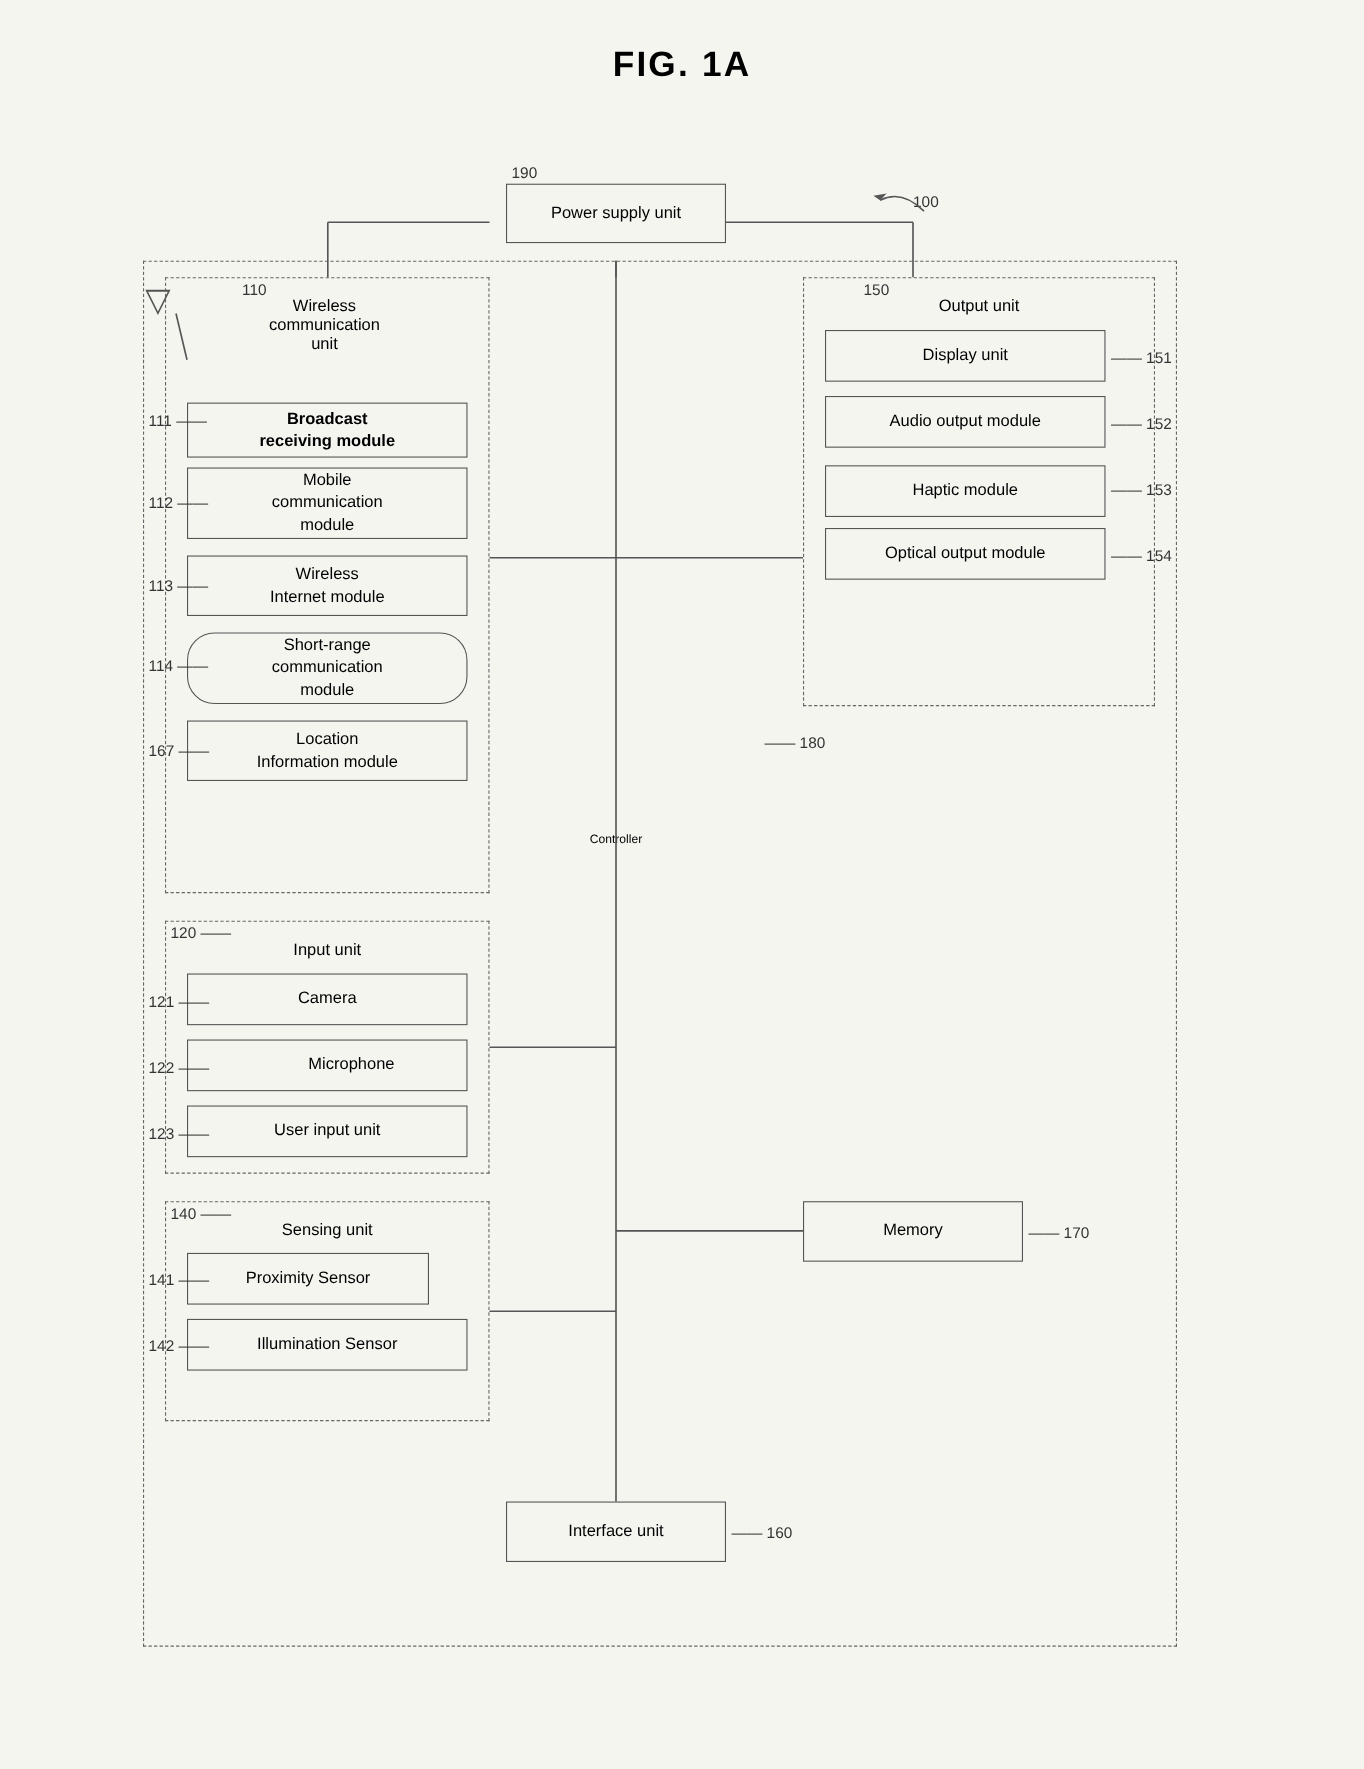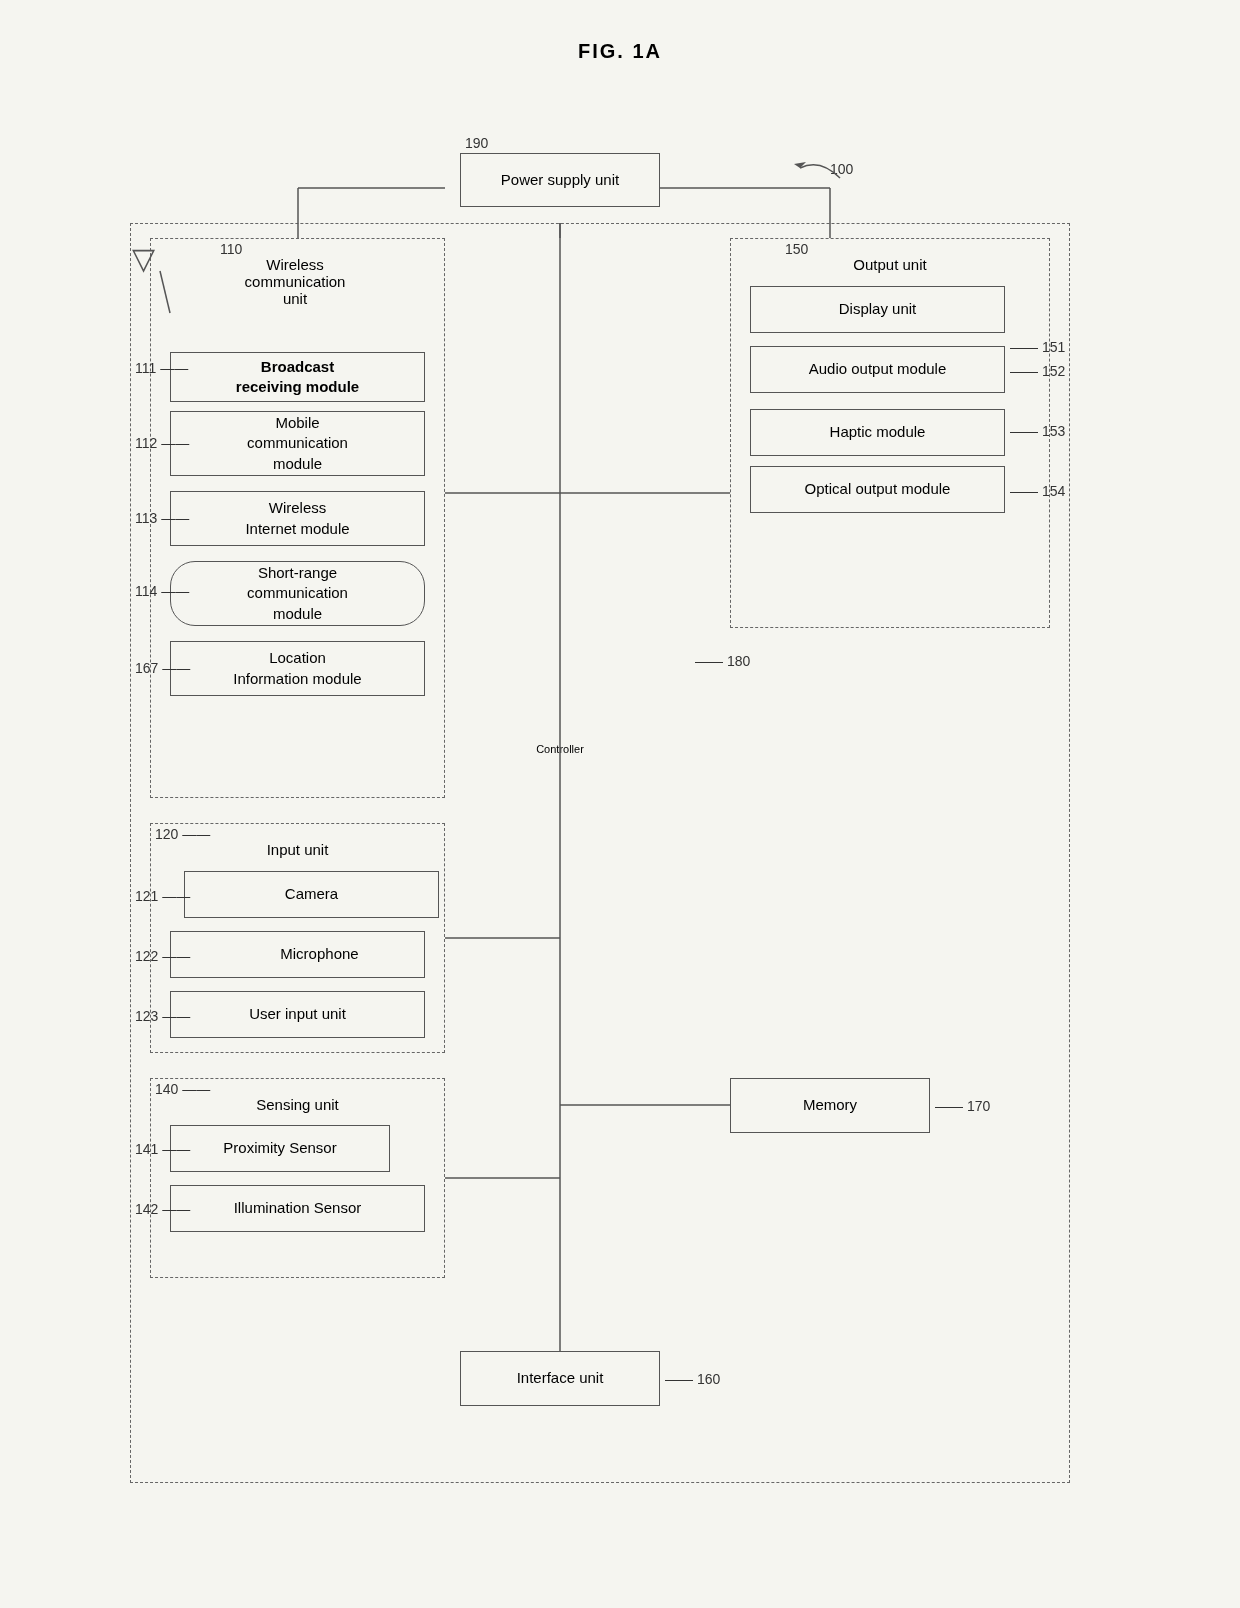--- a/index.html
+++ b/index.html
@@ -13,21 +13,21 @@
     }
     .page {
       width: 1240px;
       min-height: 1608px;
       background: #f5f5f0;
       position: relative;
       padding: 40px 60px;
     }
     .fig-title {
       text-align: center;
-      font-size: 20px;
+      font-size: 32px;
       font-weight: bold;
       letter-spacing: 2px;
       margin-bottom: 30px;
       font-family: Arial, sans-serif;
     }
     .diagram-container {
       position: relative;
       width: 1100px;
       height: 1490px;
       margin: 0 auto;
@@ -114,21 +114,21 @@
     <div class="box" style="left:100px; top:548px; width:255px; height:55px;">
       <span>Location<br>Information module</span>
     </div>
     <div class="label" style="left:65px; top:567px;">167 ——</div>
 
     <div class="box box-dashed" style="left:80px; top:730px; width:295px; height:230px;">
     </div>
     <div class="label" style="left:85px; top:733px;">120 ——</div>
     <div style="position:absolute; left:100px; top:748px; font-size:15px; font-family:Arial,sans-serif; text-align:center; width:255px;">Input unit</div>
 
-    <div class="box" style="left:100px; top:778px; width:255px; height:47px;margin-left:14px;">
+    <div class="box" style="left:100px; top:778px; width:255px; height:47px;">
       <span>Camera</span>
     </div>
     <div class="label" style="left:65px; top:795px;">121 ——</div>
 
     <div class="box" style="left:100px; top:838px; width:255px; height:47px;padding-left:44px;">
       <span>Microphone</span>
     </div>
     <div class="label" style="left:65px; top:855px;">122 ——</div>
 
     <div class="box" style="left:100px; top:898px; width:255px; height:47px;">
@@ -152,21 +152,21 @@
     <div class="label" style="left:65px; top:1108px;">142 ——</div>
 
     <div class="box box-dashed" style="left:660px; top:145px; width:320px; height:390px;">
     </div>
     <div class="label" style="left:715px; top:148px;">150</div>
     <div style="position:absolute; left:670px; top:163px; font-size:15px; font-family:Arial,sans-serif; text-align:center; width:300px;">Output unit</div>
 
     <div class="box" style="left:680px; top:193px; width:255px; height:47px;">
       <span>Display unit</span>
     </div>
-    <div class="label" style="left:940px; top:210px;margin-top:36px;">—— 151</div>
+    <div class="label" style="left:940px; top:210px;">—— 151</div>
 
     <div class="box" style="left:680px; top:253px; width:255px; height:47px;">
       <span>Audio output module</span>
     </div>
     <div class="label" style="left:940px; top:270px;">—— 152</div>
 
     <div class="box" style="left:680px; top:316px; width:255px; height:47px;">
       <span>Haptic module</span>
     </div>
     <div class="label" style="left:940px; top:330px;">—— 153</div>

